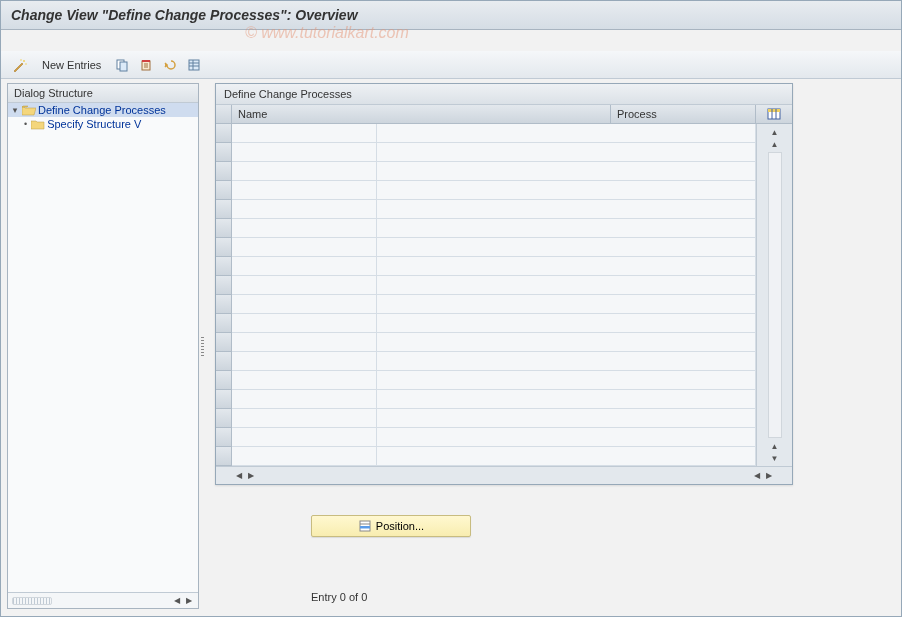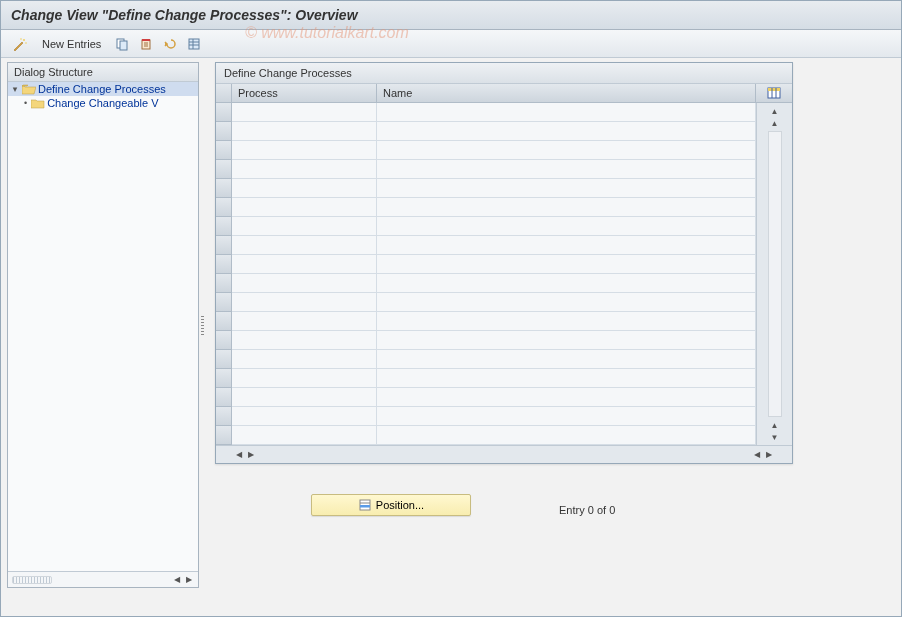--- a/index.html
+++ b/index.html
@@ -2,21 +2,21 @@
 <html><head>
   <meta charset="utf-8">
   <style>
     * { margin: 0; padding: 0; box-sizing: border-box; font-family: Arial, sans-serif; font-size: 11px; }
     body { width: 902px; height: 617px; background: #f2f2f2; border: 1px solid #96a8b8; overflow: hidden; }
     
     .title-bar { background: linear-gradient(to bottom, #e8ecf0, #d5dde5); border-bottom: 1px solid #a8b4c0; padding: 6px 10px; position: relative; }
     .title-bar h1 { font-size: 14px; font-style: italic; font-weight: bold; color: #333; }
     .watermark { position: absolute; top: 24px; left: 245px; font-size: 16px; color: rgba(230, 150, 120, 0.5); font-style: italic; font-weight: normal; pointer-events: none; z-index: 100; }
     
-    .toolbar { background: linear-gradient(to bottom, #f5f7f9, #e3e8ed); border-bottom: 1px solid #c0cad4; padding: 4px 8px; display: flex; align-items: center; gap: 4px; height: 28px; }
+    .toolbar { background: linear-gradient(to bottom, #f5f7f9, #e3e8ed); border-bottom: 1px solid #c0cad4; padding: 4px 8px; display: flex; align-items: center; gap: 4px; height: 28px; margin-top: 21px; }
     .toolbar-btn { display: inline-flex; align-items: center; justify-content: center; min-width: 20px; height: 20px; border: 1px solid transparent; border-radius: 2px; cursor: pointer; padding: 0 2px; }
     .new-entries { padding: 0 6px; font-size: 11px; color: #333; }
 
     .content-area { display: flex; height: 534px; }
     
     .tree-panel { width: 192px; border: 1px solid #a8b4c0; margin: 4px 0 4px 6px; background: #f4f6f8; display: flex; flex-direction: column; }
     .tree-header { background: linear-gradient(to bottom, #eef1f4, #dbe1e7); border-bottom: 1px solid #c0cad4; padding: 3px 6px; font-size: 11px; color: #333; }
     .tree-body { flex: 1; background: #f9fafb; overflow: hidden; }
     .tree-node { display: flex; align-items: center; padding: 1px 2px; cursor: pointer; white-space: nowrap; }
     .tree-node.selected { background: #cfdceF; }
@@ -49,21 +49,21 @@
     .grid-cell { background: #f5f7f9; border-bottom: 1px solid #d5dde5; border-right: 1px solid #d5dde5; padding: 1px 4px; font-size: 11px; }
     .grid-side { width: 36px; display: flex; flex-direction: column; }
     .grid-config-btn { height: 19px; border-bottom: 1px solid #b0bcc8; display: flex; align-items: center; justify-content: center; background: linear-gradient(to bottom, #e3e8ed, #cdd5dd); cursor: pointer; }
     .vscroll { flex: 1; background: #e3e8ed; border-left: 1px solid #c0cad4; display: flex; flex-direction: column; align-items: center; padding: 2px 0;}
     .vscroll-btn { width: 12px; height: 12px; font-size: 8px; color: #555; cursor: pointer; display: flex; align-items: center; justify-content: center; }
     .vscroll-track { flex: 1; width: 14px; background: #f0f2f5; margin: 2px 0; border: 1px solid #d0d6dc; }
     .grid-hscroll { height: 18px; background: #e3e8ed; border-top: 1px solid #c0cad4; display: flex; align-items: center; padding: 0 18px; }
     .hscroll-group-left { display: flex; gap: 2px; }
     .hscroll-group-right { display: flex; gap: 2px; margin-left: auto; }
 
-    .footer-row { display: flex; align-items: flex-end; padding: 30px 0 0 100px; gap: 88px; }
+    .footer-row { display: flex; align-items: flex-start; padding: 30px 0 0 100px; gap: 54px; flex-direction: column; }
     .position-btn { display: flex; align-items: center; gap: 4px; background: linear-gradient(to bottom, #fff8d0, #f8edb0); border: 1px solid #c8bc80; border-radius: 2px; height: 22px; width: 160px; cursor: pointer; justify-content: center; box-shadow: 0 1px 1px rgba(0,0,0,0.1); }
     .position-icon { width: 14px; height: 14px; }
     .entry-label { font-size: 11px; color: #333; }
 
     .icon-wand { width: 16px; height: 16px; }
     .icon-small { width: 14px; height: 14px; }
   </style>
 </head>
 <body>
 
@@ -123,21 +123,21 @@
             <path d="M0 2 L0 10 L12 10 L14 3 L3 3 L2 2 Z" fill="#f4d67c" stroke="#b89840" stroke-width="0.5"></path>
             <path d="M0 2 L5 2 L6 1 L1 1 Z" fill="#e8c860" stroke="#b89840" stroke-width="0.5"></path>
           </svg>
         <span class="tree-label">Define Change Processes</span>
       </div>
       <div class="tree-node">
         <span class="tree-bullet">•</span>
         <svg class="tree-icon-folder" viewBox="0 0 14 11">
             <path d="M0 2 L0 10 L13 10 L13 3 L6 3 L5 2 Z" fill="#f4d67c" stroke="#b89840" stroke-width="0.5"></path>
           </svg>
-        <span class="tree-label">Change Changeable V</span>
+        <span class="tree-label">Specify Structure V</span>
       </div>
     </div>
     <div class="tree-footer">
       <div class="tree-grip"></div>
       <div class="hscroll-btn">◀</div>
       <div class="hscroll-btn">▶</div>
     </div>
   </div>
 
   <div class="splitter-grip">
@@ -165,22 +165,22 @@
           <div class="grid-selector-cell"></div>
           <div class="grid-selector-cell"></div>
           <div class="grid-selector-cell"></div>
           <div class="grid-selector-cell"></div>
           <div class="grid-selector-cell"></div>
           <div class="grid-selector-cell"></div>
           <div class="grid-selector-cell"></div>
         </div>
         <div class="grid-data">
           <div class="grid-header-row">
+            <div class="grid-header-cell" style="flex:1">Name</div>
             <div class="grid-header-cell" style="width:145px">Process</div>
-            <div class="grid-header-cell" style="flex:1">Name</div>
           </div>
           <div class="grid-row">
               <div class="grid-cell" style="width:145px"></div>
               <div class="grid-cell" style="flex:1"></div>
             </div>
           <div class="grid-row">
               <div class="grid-cell" style="width:145px"></div>
               <div class="grid-cell" style="flex:1"></div>
             </div>
           <div class="grid-row">

